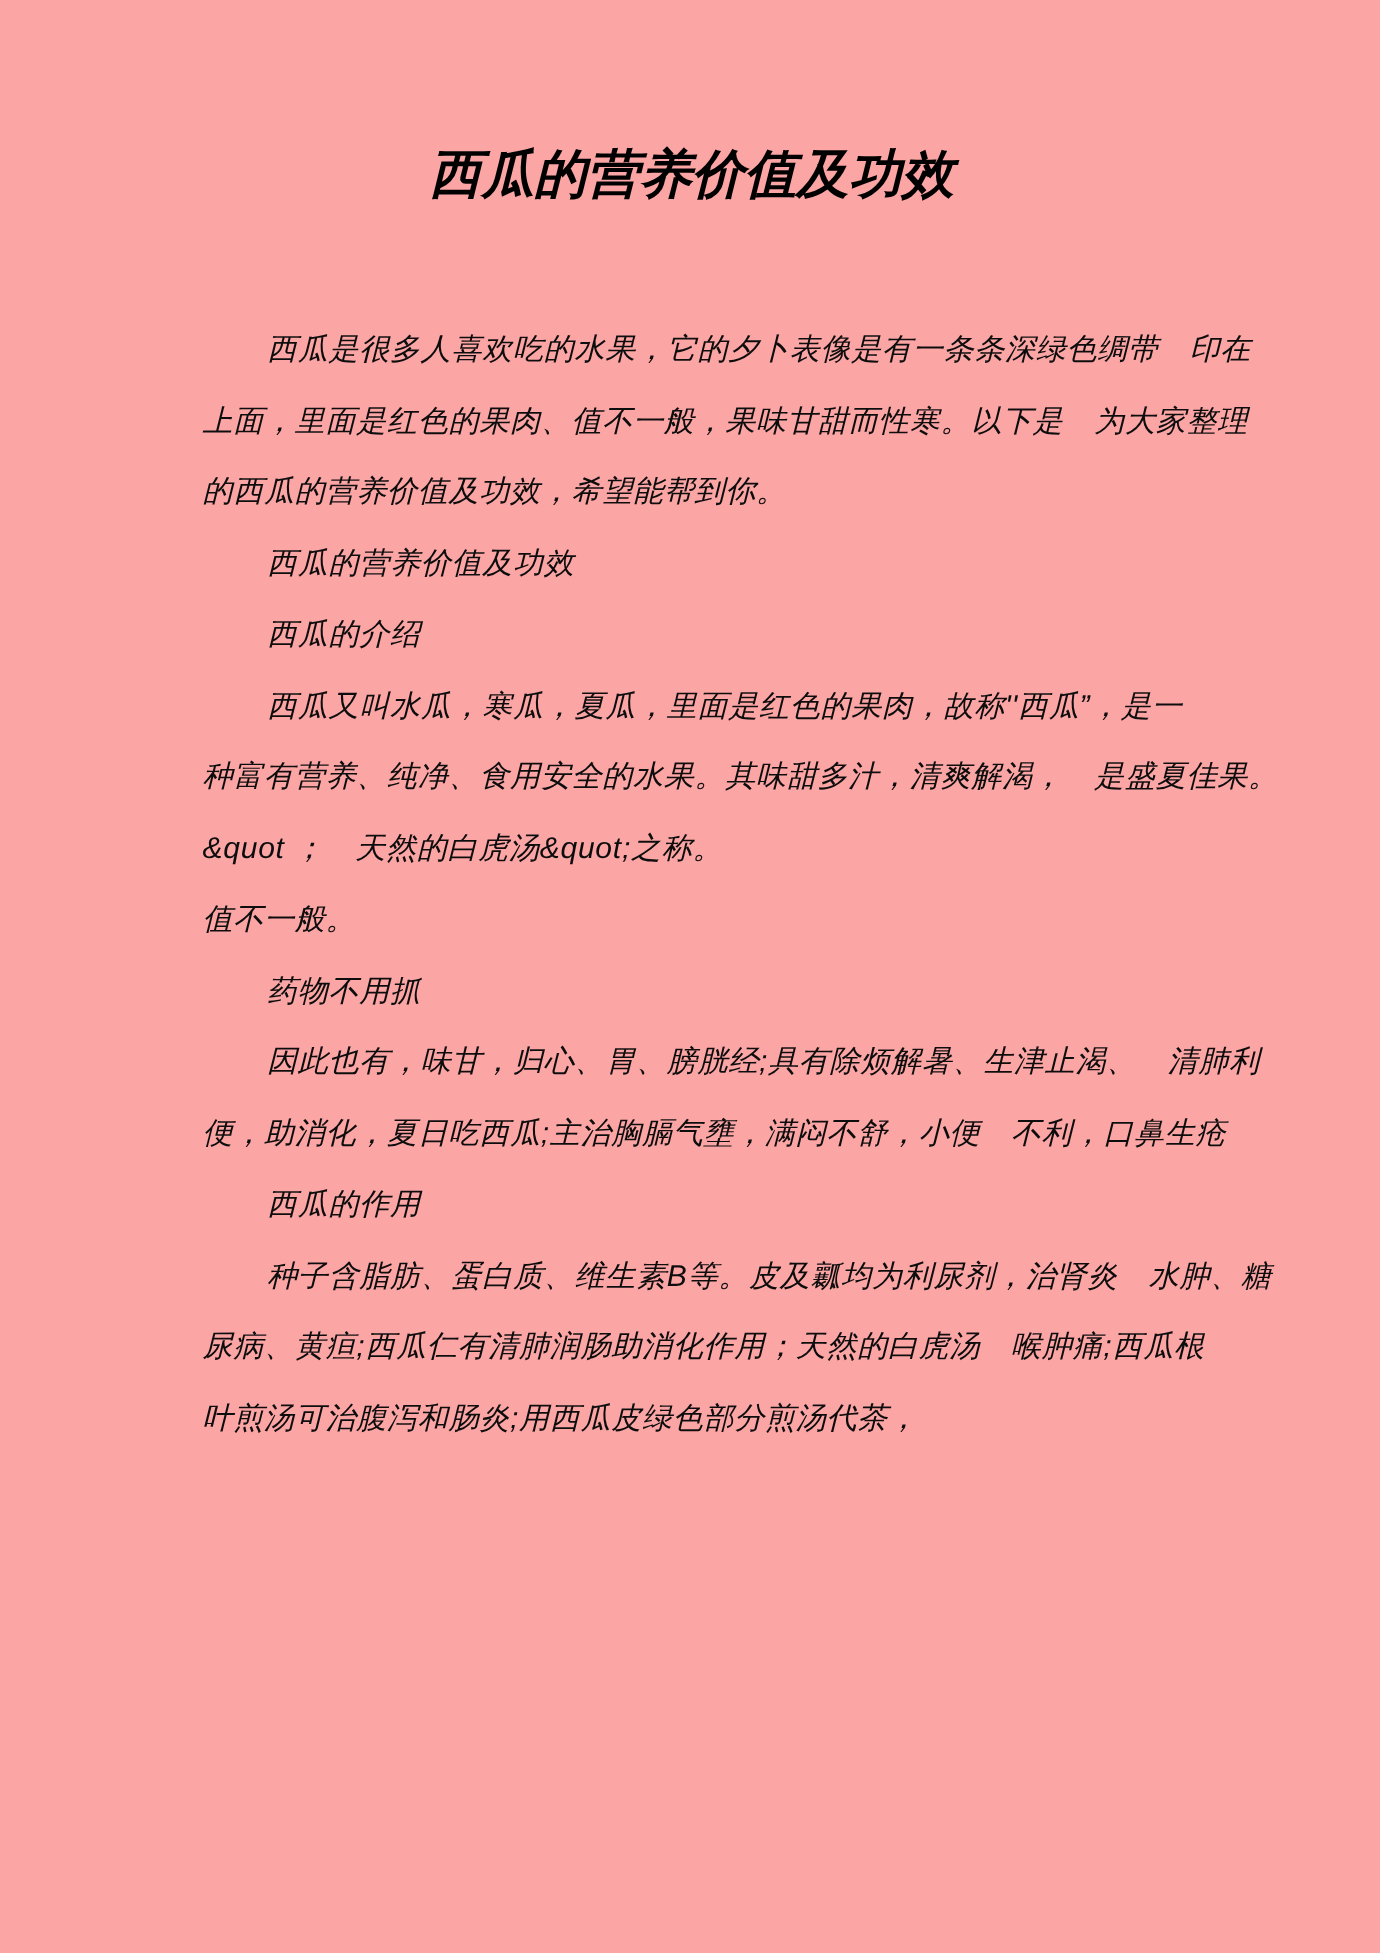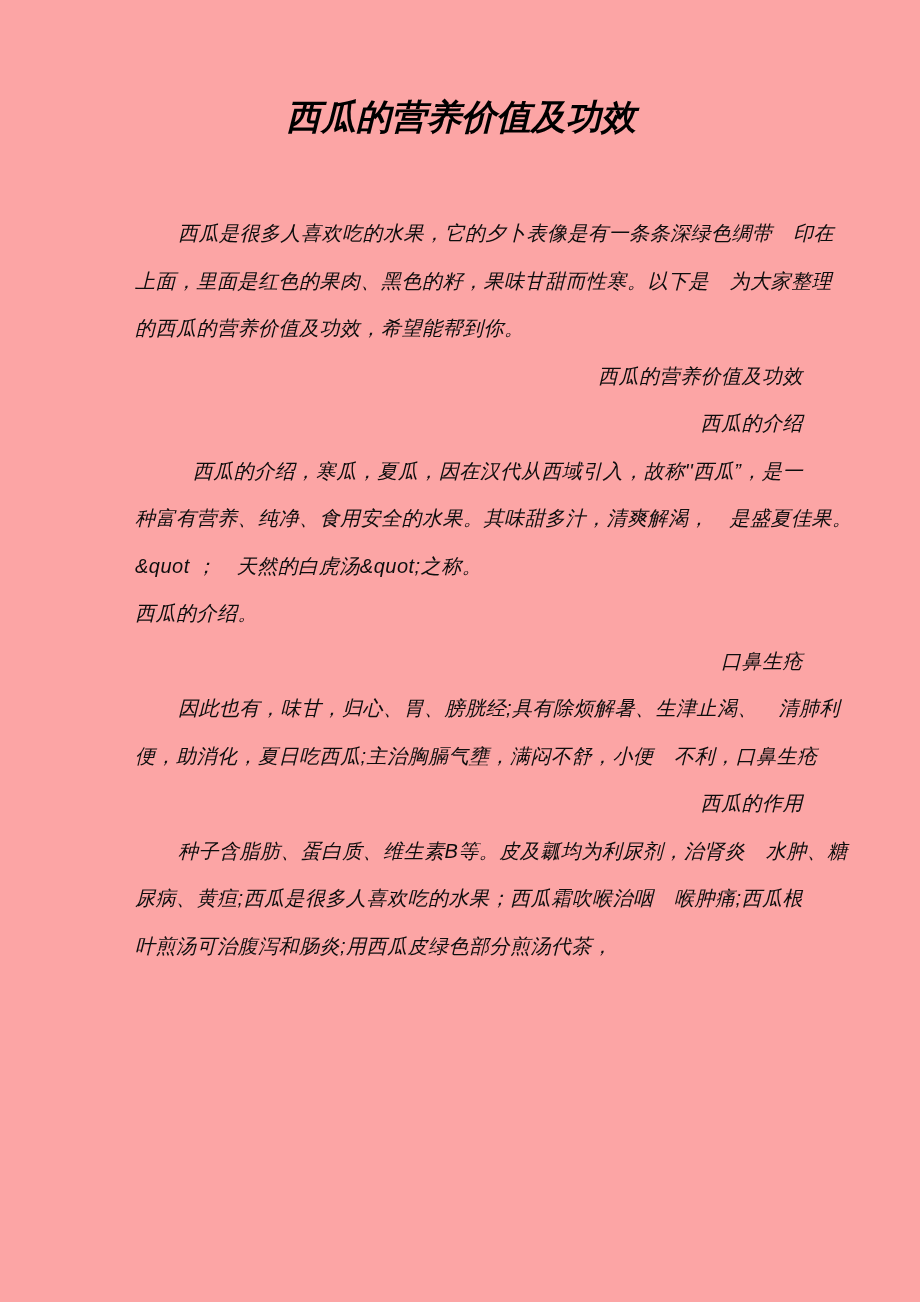--- a/index.html
+++ b/index.html
@@ -38,39 +38,38 @@
   .doc-line {
     font-size: 20px;
     height: 47.5px;
     line-height: 47.5px;
     color: #0d0d0d;
     white-space: nowrap;
     letter-spacing: 0.5px;
   }
   .doc-line.first {
     padding-left: 43px;
-    text-align: right;
   }
 </style>
 </head>
 <body>
 
 <div class="page">
   <h1 class="doc-title">西瓜的营养价值及功效</h1>
   <div class="doc-body" id="doc-body">
       <div class="doc-line first">西瓜是很多人喜欢吃的水果，它的夕卜表像是有一条条深绿色绸带　印在</div>
-      <div class="doc-line">上面，里面是红色的果肉、黑色的籽，果味甘甜而性寒。以下是　为大家整理</div>
+      <div class="doc-line">上面，里面是红色的果肉、值不一般，果味甘甜而性寒。以下是　为大家整理</div>
       <div class="doc-line">的西瓜的营养价值及功效，希望能帮到你。</div>
       <div class="doc-line first subheading">西瓜的营养价值及功效</div>
       <div class="doc-line first subheading">西瓜的介绍</div>
-      <div class="doc-line first">西瓜的介绍，寒瓜，夏瓜，因在汉代从西域引入，故称''西瓜”，是一</div>
+      <div class="doc-line first">西瓜又叫水瓜，寒瓜，夏瓜，里面是红色的果肉，故称''西瓜”，是一</div>
       <div class="doc-line">种富有营养、纯净、食用安全的水果。其味甜多汁，清爽解渴，　是盛夏佳果。</div>
       <div class="doc-line">&amp;quot ；　天然的白虎汤&amp;quot;之称。</div>
-      <div class="doc-line">西瓜的介绍。</div>
-      <div class="doc-line first subheading">口鼻生疮</div>
+      <div class="doc-line">值不一般。</div>
+      <div class="doc-line first subheading">药物不用抓</div>
       <div class="doc-line first">因此也有，味甘，归心、胃、膀胱经;具有除烦解暑、生津止渴、　清肺利</div>
       <div class="doc-line">便，助消化，夏日吃西瓜;主治胸膈气壅，满闷不舒，小便　不利，口鼻生疮</div>
       <div class="doc-line first subheading">西瓜的作用</div>
       <div class="doc-line first">种子含脂肪、蛋白质、维生素B等。皮及瓤均为利尿剂，治肾炎　水肿、糖</div>
-      <div class="doc-line">尿病、黄疸;西瓜是很多人喜欢吃的水果；西瓜霜吹喉治咽　喉肿痛;西瓜根</div>
+      <div class="doc-line">尿病、黄疸;西瓜仁有清肺润肠助消化作用；天然的白虎汤　喉肿痛;西瓜根</div>
       <div class="doc-line">叶煎汤可治腹泻和肠炎;用西瓜皮绿色部分煎汤代茶，</div>
     </div>
 </div>
 
 </body></html>

